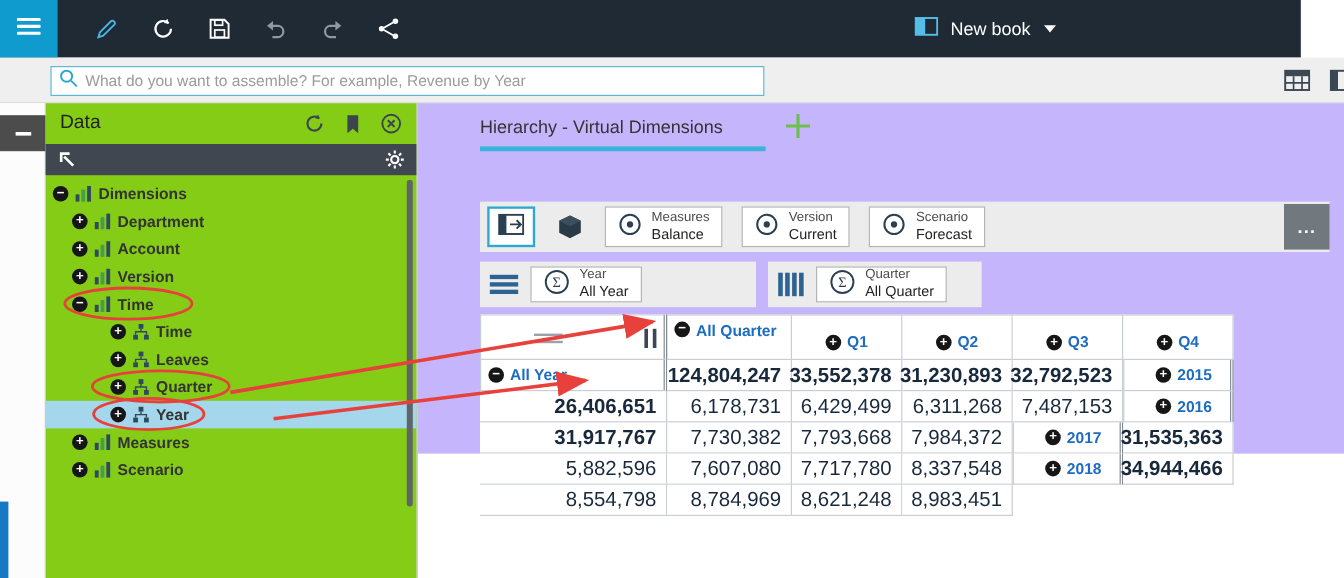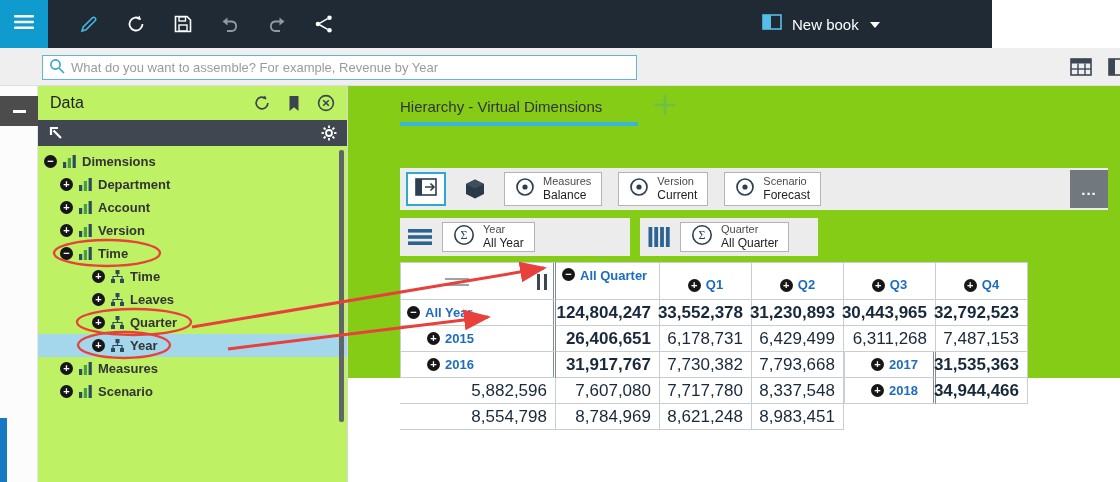--- a/index.html
+++ b/index.html
@@ -1,60 +1,60 @@
 <!DOCTYPE html>
 <html><head>
 <meta charset="utf-8">
 <style>
   * { margin:0; padding:0; box-sizing:border-box; }
   body { font-family:"Liberation Sans", sans-serif; background:#fff; }
   .app { position:relative; width:1120px; height:482px; overflow:hidden; background:#fff; font-family:"Liberation Sans", sans-serif; }
 
   
-  .topbar { position:absolute; left:0; top:0; width:992px; height:48px; background:#1f2a35; display:flex; }
+  .topbar { position:absolute; left:0; top:0; width:1084px; height:48px; background:#1f2a35; display:flex; }
   .menu-btn { width:48px; height:48px; background:#0f9bce; display:flex; align-items:center; justify-content:center; cursor:pointer; }
   .tb-icons { display:flex; align-items:center; gap:25px; margin-left:30px; }
   .tb-icon { width:22px; height:22px; display:flex; align-items:center; justify-content:center; cursor:pointer; }
   .book-group { position:absolute; left:762px; top:0; height:48px; display:flex; align-items:center; gap:10px; color:#fff; cursor:pointer; }
   .book-title { font-size:15px; color:#fff; }
 
   
   .searchbar { position:absolute; left:0; top:48px; width:1120px; height:38px; background:#efefef; border-bottom:1px solid #ddd; }
   .search-box { position:absolute; left:42px; top:7px; width:595px; height:25px; background:#fff; border:1px solid #5fb7d4; display:flex; align-items:center; padding:0 6px; gap:6px; }
   .search-box input { border:none; outline:none; flex:1; font-size:13px; color:#444; font-family:"Liberation Sans", sans-serif; background:transparent; }
   .search-box input::placeholder { color:#9b9b9b; }
   .sb-icon { position:absolute; top:57px; cursor:pointer; }
 
   
   .leftrail { position:absolute; left:0; top:86px; width:38px; height:396px; background:#fcfcfc; border-right:1px solid #e6e6e6; }
   .rail-toggle { position:absolute; left:0; top:10px; width:38px; height:30px; background:#4c4c4c; display:flex; align-items:center; justify-content:center; cursor:pointer; }
   .rail-dash { width:13px; height:3px; background:#fff; }
   .left-accent { position:absolute; left:0; top:418px; width:7px; height:64px; background:#1779c4; }
 
   
-  .sidebar { position:absolute; left:38px; top:86px; width:310px; height:396px; background:#bef264; border-right:1px solid #d6d6d6; }
+  .sidebar { position:absolute; left:38px; top:86px; width:310px; height:396px; background:#84cc16; border-right:1px solid #d6d6d6; }
   .sb-header { height:34px; display:flex; align-items:center; padding:0 12px; }
   .sb-title { font-size:16px; color:#222; }
   .sb-header-icons { margin-left:auto; display:flex; align-items:center; gap:14px; }
   .sb-hicon { width:18px; height:18px; cursor:pointer; display:flex; align-items:center; justify-content:center; }
   .sb-darkbar { height:26px; background:#414751; display:flex; align-items:center; justify-content:space-between; padding:0 10px; }
   .darkbar-icon { width:16px; height:16px; cursor:pointer; }
   .tree { padding-top:4px; }
   .tree-row { height:23px; display:flex; align-items:center; font-size:13px; font-weight:700; color:#333; cursor:pointer; }
   .tree-row.level-0 { padding-left:6px; }
   .tree-row.level-1 { padding-left:22px; }
   .tree-row.level-2 { padding-left:54px; }
   .tree-row.selected { background:#a4d7ec; }
   .expander { width:13px; height:13px; min-width:13px; border-radius:50%; background:#161616; color:#fff; font-size:11px; line-height:13px; text-align:center; font-weight:700; cursor:pointer; }
   .type-icon { width:15px; height:15px; margin-left:5px; display:flex; align-items:center; justify-content:center; }
   .tree-label { margin-left:5px; white-space:nowrap;text-align:center; }
   .scrollbar-thumb { position:absolute; right:3px; top:64px; width:5px; height:272px; background:#5f6569; border-radius:2px; cursor:pointer; }
 
   
-  .main { position:absolute; left:348px; top:86px; width:772px; height:292px; background:#84cc16; }
+  .main { position:absolute; left:348px; top:86px; width:772px; height:292px; background:#c4b5fd; }
   .tab-title { position:absolute; left:52px; top:12px; font-size:15px; color:#333; cursor:pointer; }
   .tab-underline { position:absolute; left:52px; top:36px; width:238px; height:4px; background:#3ab5da; }
   .add-tab { position:absolute; left:306px; top:8px; cursor:pointer; }
 
   .toolbar1 { position:absolute; left:52px; top:82px; width:708px; height:42px; background:#ececec; display:flex; align-items:center; gap:16px; padding-left:6px; }
   .axis-btn { width:40px; height:34px; background:#fff; border:2px solid #2fa8d0; display:flex; align-items:center; justify-content:center; cursor:pointer; }
   .cube-wrap { width:26px; height:26px; display:flex; align-items:center; justify-content:center; }
   .chip { height:34px; background:#fff; border:1px solid #b4b4b4; display:flex; align-items:center; padding:0 10px; gap:8px; cursor:pointer; }
   .chip-sm { height:30px; }
   .chip-text { display:flex; flex-direction:column; justify-content:center; }
@@ -506,38 +506,38 @@
           <span class="expander">+</span>
           <span class="ghead-label">Q4</span>
         </div>
         <div class="gcell rowhead">
           <span class="expander">−</span>
           <span class="ghead-label">All Year</span>
         </div>
         <div class="gcell gval row-total col-total">124,804,247</div>
         <div class="gcell gval row-total">33,552,378</div>
         <div class="gcell gval row-total">31,230,893</div>
-        <div class="gcell gval row-total">30,443,965</div>
         <div class="gcell gval row-total">32,792,523</div>
         <div class="gcell rowhead child">
           <span class="expander">+</span>
           <span class="ghead-label">2015</span>
         </div>
         <div class="gcell gval col-total">26,406,651</div>
         <div class="gcell gval">6,178,731</div>
         <div class="gcell gval">6,429,499</div>
         <div class="gcell gval">6,311,268</div>
         <div class="gcell gval">7,487,153</div>
         <div class="gcell rowhead child">
           <span class="expander">+</span>
           <span class="ghead-label">2016</span>
         </div>
         <div class="gcell gval col-total">31,917,767</div>
         <div class="gcell gval">7,730,382</div>
         <div class="gcell gval">7,793,668</div>
+        <div class="gcell gval">7,984,372</div>
         <div class="gcell rowhead child">
           <span class="expander">+</span>
           <span class="ghead-label">2017</span>
         </div>
         <div class="gcell gval col-total">31,535,363</div>
         <div class="gcell gval">5,882,596</div>
         <div class="gcell gval">7,607,080</div>
         <div class="gcell gval">7,717,780</div>
         <div class="gcell gval">8,337,548</div>
         <div class="gcell rowhead child">

